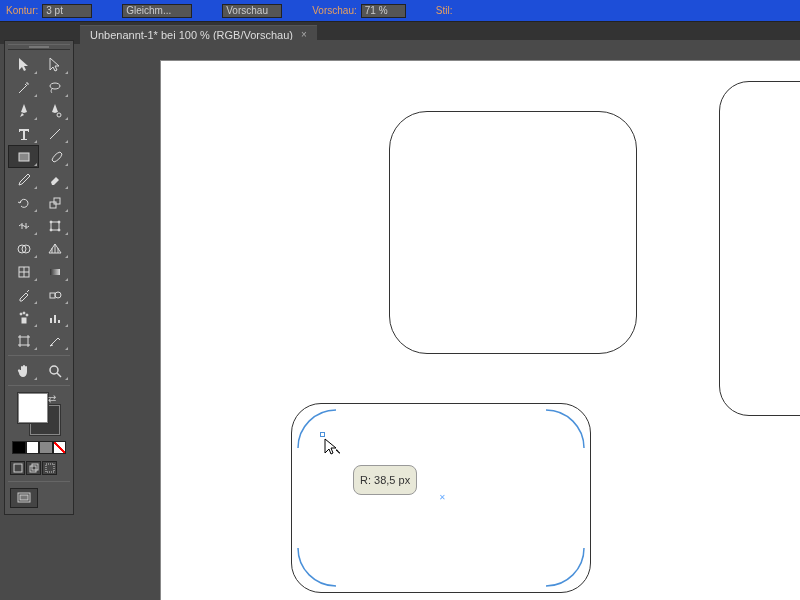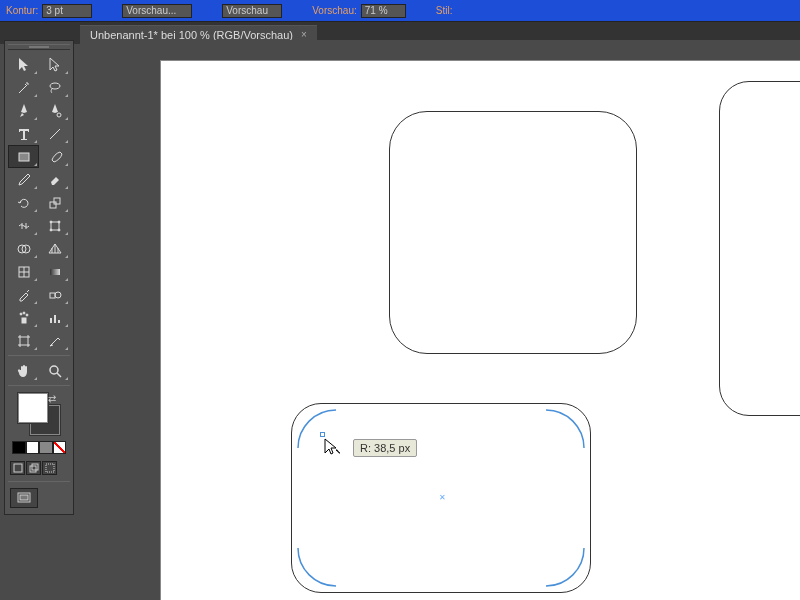--- a/index.html
+++ b/index.html
@@ -52,34 +52,34 @@
 .shape.s1 { left:228px; top:50px; width:248px; height:243px; }
 .shape.s2 { left:130px; top:342px; width:300px; height:190px; border-radius:30px; }
 .shape.s3 { left:558px; top:20px; width:200px; height:335px; border-radius:30px; }
 
 .corner { position:absolute; width:50px; height:50px; }
 .corner svg { width:100%; height:100%; }
 .corner.tl{left:4px; top:4px;} .corner.tr{right:4px; top:4px;}
 .corner.bl{left:4px; bottom:4px;} .corner.br{right:4px; bottom:4px;}
 
 .cursor { position:absolute; left:162px; top:377px; pointer-events:none; z-index:5;}
-.tooltip { position:absolute; left:192px; top:378px; background:#e8e8d8; border:1px solid #999; padding:2px 6px; font-size:11px; color:#333; z-index:5; border-radius:2px;}
+.tooltip { position:absolute; left:192px; top:404px; background:#e8e8d8; border:1px solid #999; padding:8px 6px; font-size:11px; color:#333; z-index:5; border-radius:8px;}
 
 .centerdot { position:absolute; left:278px; top:432px; width:6px; height:6px; color:#6af; font-size:8px; }
 .anchor { position:absolute; width:5px; height:5px; background:#fff; border:1px solid #4a90d9; }
 </style>
 </head>
 <body>
 
 <div class="topbar">
   <div class="opt">
       <span class="lbl">Kontur:</span>
       <div class="field">3 pt</div>
     </div>
-  <div class="field" style="width:70px">Vorschau...</div>
+  <div class="field" style="width:70px">Gleichm...</div>
   <div class="field" style="width:60px">Vorschau</div>
   <div class="opt">
       <span class="lbl">Vorschau:</span>
       <div class="field" style="width:45px">71 %</div>
     </div>
   <div class="opt">
       <span class="lbl">Stil:</span>
     </div>
 </div>
 

